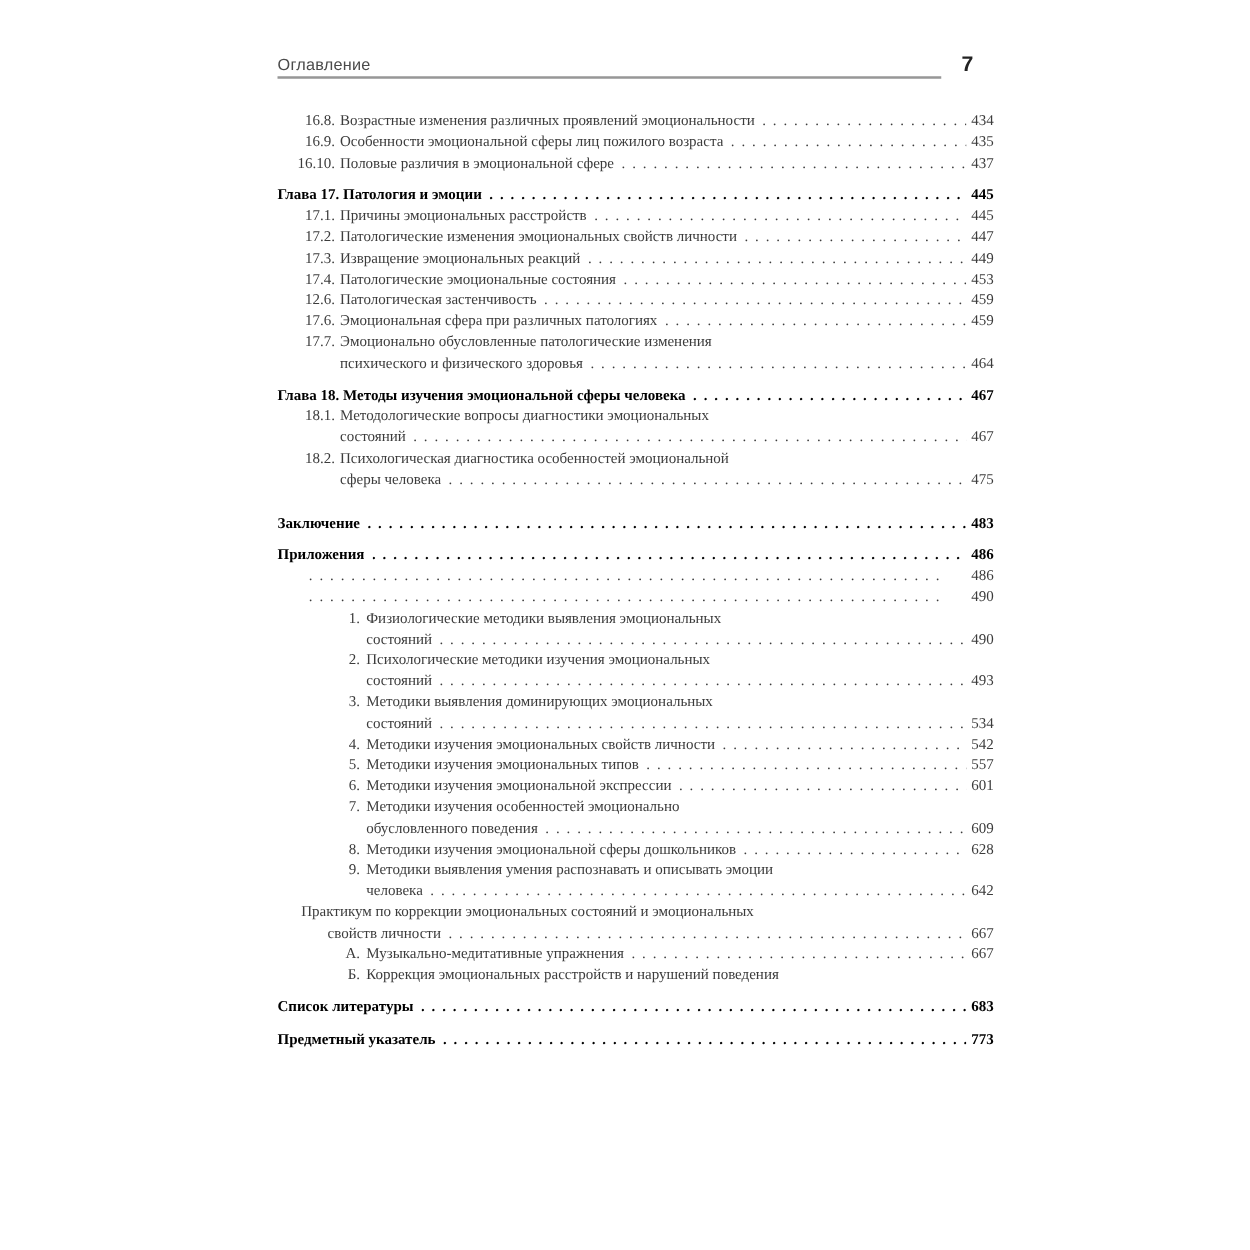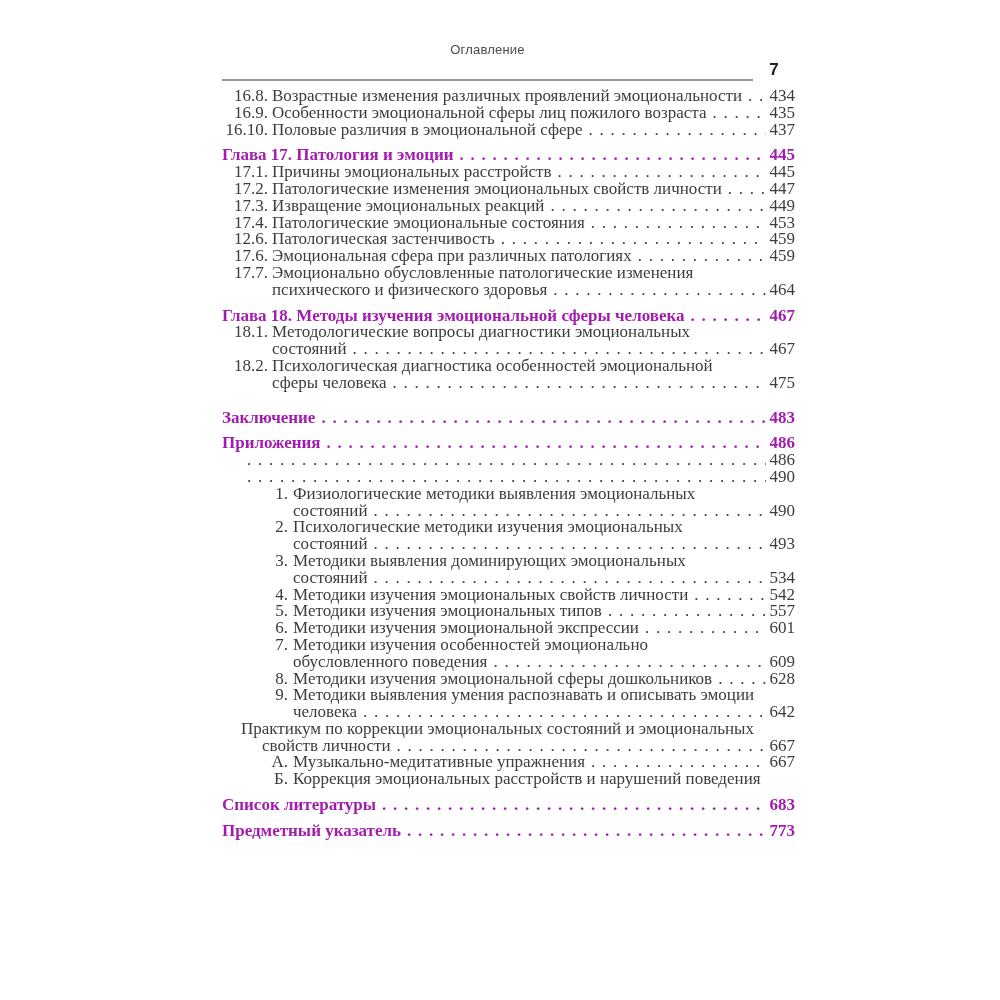--- a/index.html
+++ b/index.html
@@ -13,39 +13,39 @@
   .page { position: absolute; inset: 0; background: #fff; }
 
   
   .header {
     position: absolute; left: 222px; top: 42px; width: 573px;
     display: flex; align-items: flex-end;
   }
   .header-rule-area {
     width: 531px;
     border-bottom: 2px solid #979797;
-    padding-bottom: 22px;
-    text-align: center;
+    padding-bottom: 2px;
+    text-align: left;
     font-family: "Liberation Sans", sans-serif;
     font-size: 13px; color: #4b4b4b;
     letter-spacing: .2px;
   }
   .header-page {
     width: 42px; text-align: center;
     font-family: "Liberation Sans", sans-serif;
     font-weight: bold; font-size: 17px; color: #222;
     padding-bottom: 1px;
   }
 
   
   .toc {
     position: absolute; left: 222px; top: 88px; width: 573px;
-    font-size: 17px; line-height: 16.8px; color: #3c3c3c;
-  }
-  .entry.chapter { font-weight: bold; color: #a21caf; margin-top: 9px; }
+    font-size: 12px; line-height: 16.8px; color: #3c3c3c;
+  }
+  .entry.chapter { font-weight: bold; color: #000000; margin-top: 9px; }
   .entry.gap-lg { margin-top: 18px; }
 
   .row { display: flex; align-items: baseline; }
   .txt { white-space: nowrap; }
 
   .num { flex: none; text-align: right; white-space: nowrap; }
   .section-num { width: 46px; margin-right: 4px; }
   .sub-num { width: 66px; margin-right: 5px; }
 
   .entry.plain .row { padding-left: 19px; }

